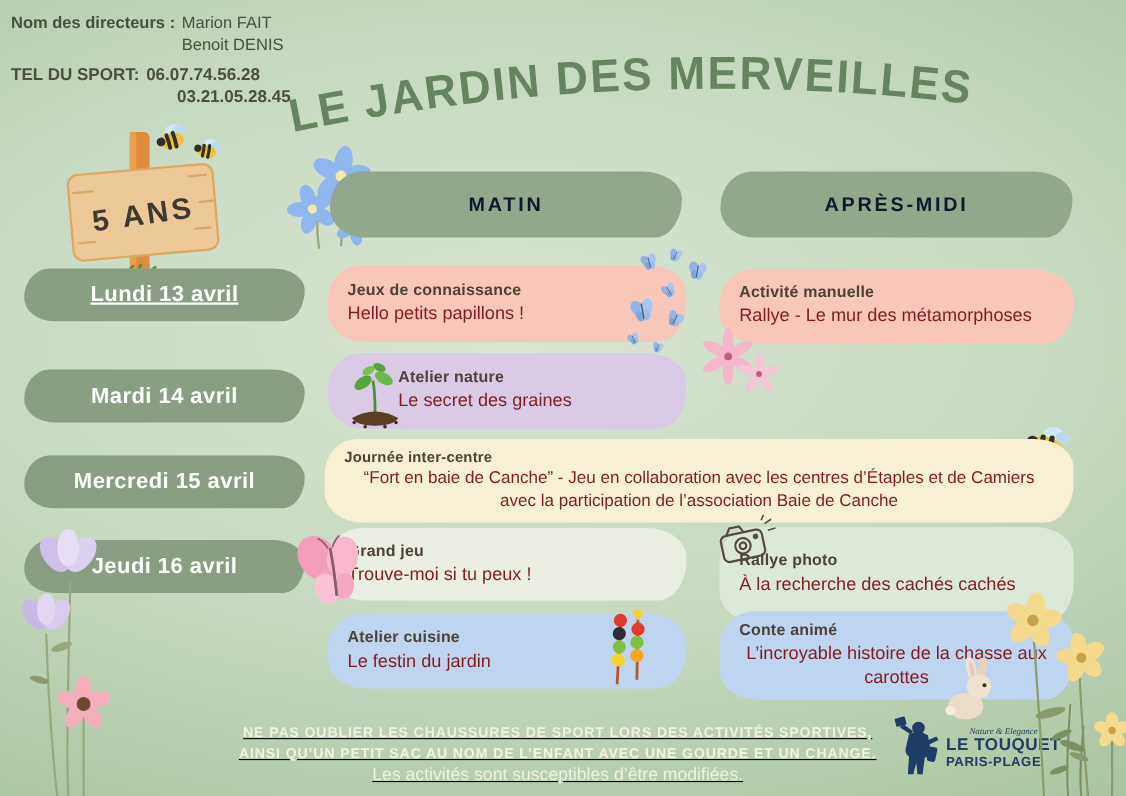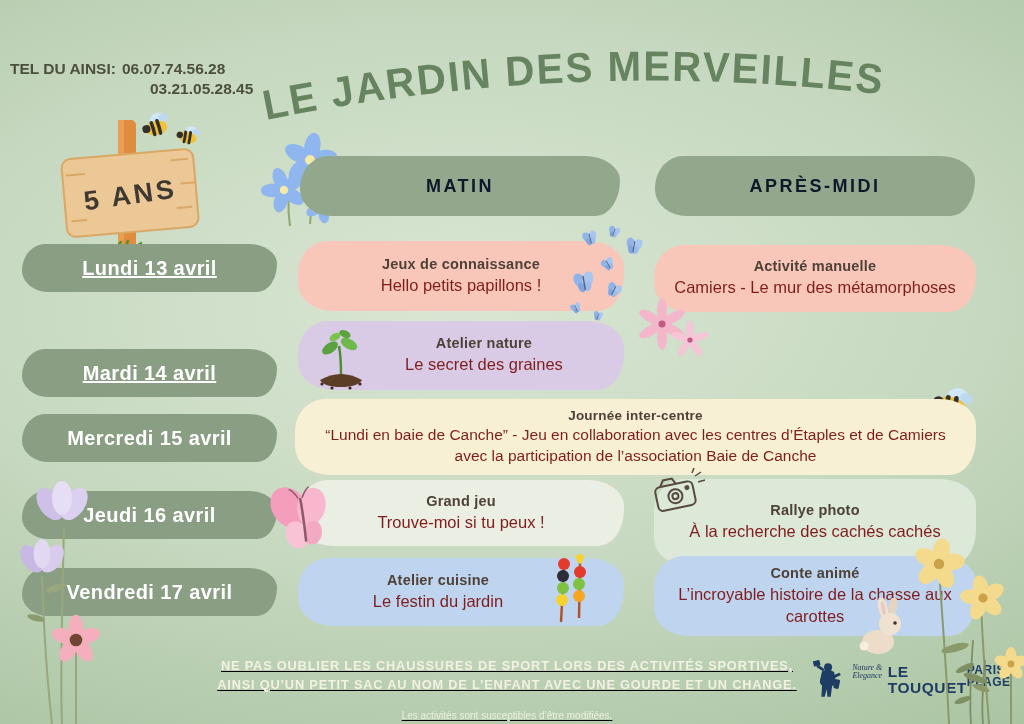--- a/index.html
+++ b/index.html
@@ -25,38 +25,38 @@
     font-size:18px;letter-spacing:2.5px;
     border-radius:30px 38px 26px 34px / 34px 26px 38px 28px;
   }
   .date-pill{
     position:absolute;left:22px;width:255px;height:48px;background:#8a9e84;color:#ffffff;
     display:flex;align-items:center;justify-content:center;font-weight:bold;font-size:20px;
     letter-spacing:.4px;
     border-radius:26px 32px 22px 30px / 30px 22px 32px 24px;
   }
   .pill{
-    position:absolute;display:flex;flex-direction:column;justify-content:center;align-items:center;
+    position:absolute;display:flex;flex-direction:column;justify-content:center;align-items:flex-start;
     text-align:center;padding:4px 18px;box-sizing:border-box;
     border-radius:30px 36px 26px 34px / 32px 26px 36px 28px;
   }
   .pill .t{font-weight:bold;font-size:14.5px;color:#4e4138;letter-spacing:.2px;}
   .pill .d{font-size:16.5px;color:#7f1d1d;margin-top:3px;line-height:1.3;}
   .morning{left:298px;width:326px;}
   .afternoon{left:654px;width:322px;}
   .fullday{left:295px;width:681px;}
   .fullday .t{font-size:13.5px;}
   .fullday .d{font-size:15.5px;margin-top:2px;}
   
   .footer{position:absolute;left:110px;right:120px;top:656px;text-align:center;text-decoration:underline;}
   .footer .b{font-weight:bold;font-size:12.8px;color:#f3f1e3;letter-spacing:.8px;line-height:1.5;}
-  .footer .n{font-size:10px;color:#eef0e2;margin-top:16px;}
+  .footer .n{font-size:16px;color:#eef0e2;margin-top:2px;}
   
   .logo{position:absolute;left:812px;top:650px;display:flex;align-items:center;gap:4px;}
-  .logo .txt{display:flex;flex-direction:row;color:#1e3c64;line-height:1.05;justify-content:space-between;}
+  .logo .txt{display:flex;flex-direction:column;color:#1e3c64;line-height:1.05;justify-content:space-between;}
   .logo .tag{font-family:"Liberation Serif","DejaVu Serif",serif;font-style:italic;font-size:8px;text-align:center;}
   .logo .n1{font-weight:bold;font-size:15.5px;letter-spacing:.5px;}
   .logo .n2{font-weight:bold;font-size:12px;letter-spacing:.5px;}
 </style>
 </head>
 <body>
 
 <div class="canvas">
 
   <svg width="0" height="0" style="position:absolute">
@@ -101,22 +101,29 @@
           <ellipse cx="0" cy="-10" rx="6.5" ry="10" transform="rotate(72)"></ellipse>
           <ellipse cx="0" cy="-10" rx="6.5" ry="10" transform="rotate(144)"></ellipse>
           <ellipse cx="0" cy="-10" rx="6.5" ry="10" transform="rotate(216)"></ellipse>
           <ellipse cx="0" cy="-10" rx="6.5" ry="10" transform="rotate(288)"></ellipse>
         </g>
         <circle r="4" fill="#c9a24a"></circle>
       </g>
     </defs>
   </svg>
 
+  <div class="info directors">
+    <span class="lbl">Nom des directeurs :</span>
+    <div class="names">
+      <div>Marion FAIT</div>
+      <div>Benoit DENIS</div>
+    </div>
+  </div>
   <div class="info phones">
-    <span>TEL DU AINSI:</span>
+    <span>TEL DU SPORT:</span>
     <div class="nums">
       <div>06.07.74.56.28</div>
       <div style="padding-left:28px;">03.21.05.28.45</div>
     </div>
   </div>
 
   <svg class="title-svg" width="644" height="92" viewBox="0 0 644 92">
     <path id="arc" d="M 8 80 Q 322 16 636 56" fill="none"></path>
     <text font-size="42" font-weight="bold" fill="#66845f" letter-spacing="2" font-family="Liberation Sans, DejaVu Sans, sans-serif">
       <textPath href="#arc" textLength="620" lengthAdjust="spacingAndGlyphs">LE JARDIN DES MERVEILLES</textPath>
@@ -145,32 +152,31 @@
     <use href="#flax" transform="translate(62,32) scale(1.25) rotate(10)"></use>
     <use href="#flax" transform="translate(36,62) scale(1.05) rotate(-20)"></use>
     <use href="#flax" transform="translate(74,78) scale(0.8) rotate(25)"></use>
     <ellipse cx="88" cy="36" rx="4" ry="7" fill="#9cbcec" transform="rotate(20 88 36)"></ellipse>
   </svg>
 
   <div class="hpill" style="left:300px;width:320px;">MATIN</div>
   <div class="hpill" style="left:655px;width:320px;">APRÈS-MIDI</div>
 
   <div class="date-pill" style="top:244px;text-decoration:underline;">Lundi 13 avril</div>
-  <div class="date-pill" style="top:349px;text-decoration:underline;">Mardi 14 avril</div>
+  <div class="date-pill" style="top:336px;">Mardi 14 avril</div>
   <div class="date-pill" style="top:414px;">Mercredi 15 avril</div>
   <div class="date-pill" style="top:491px;">Jeudi 16 avril</div>
-  <div class="date-pill" style="top:568px;">Vendredi 17 avril</div>
 
   <div class="pill morning" style="top: 241px; height: 70px; background: rgb(249, 199, 186);">
     <div class="t">Jeux de connaissance</div>
     <div class="d">Hello petits papillons !</div>
   </div>
   <div class="pill afternoon" style="top: 245px; height: 67px; background: rgb(249, 199, 186);">
     <div class="t">Activité manuelle</div>
-    <div class="d">Camiers - Le mur des métamorphoses</div>
+    <div class="d">Rallye - Le mur des métamorphoses</div>
   </div>
 
   <svg class="dec" style="left:556px;top:220px" width="112" height="108" viewBox="0 0 112 108">
     <use href="#bfly" transform="translate(34,18) scale(0.7) rotate(-15)"></use>
     <use href="#bfly" transform="translate(58,12) scale(0.55) rotate(20)"></use>
     <use href="#bfly" transform="translate(78,26) scale(0.8) rotate(10)"></use>
     <use href="#bfly" transform="translate(52,44) scale(0.6) rotate(-30)"></use>
     <use href="#bfly" transform="translate(28,62) scale(1.0) rotate(-10)"></use>
     <use href="#bfly" transform="translate(58,70) scale(0.7) rotate(25)"></use>
     <use href="#bfly" transform="translate(20,88) scale(0.5) rotate(-25)"></use>
@@ -218,21 +224,21 @@
       <circle r="3.5" fill="#c05a82"></circle>
     </g>
   </svg>
 
   <svg class="dec" style="left:918px;top:378px" width="68" height="48" viewBox="0 0 68 48">
     <use href="#bee" transform="translate(34,26) rotate(16) scale(1.35)"></use>
   </svg>
 
   <div class="pill fullday" style="top: 399px; height: 76px; background: rgb(248, 240, 213);">
     <div class="t">Journée inter-centre</div>
-    <div class="d">“Lundi en baie de Canche” - Jeu en collaboration avec les centres d’Étaples et de Camiers avec la participation de l’association Baie de Canche</div>
+    <div class="d">“Fort en baie de Canche” - Jeu en collaboration avec les centres d’Étaples et de Camiers avec la participation de l’association Baie de Canche</div>
   </div>
 
   <div class="pill morning" style="top: 480px; height: 66px; background: rgb(234, 238, 227);">
     <div class="t">Grand jeu</div>
     <div class="d">Trouve-moi si tu peux !</div>
   </div>
   <div class="pill afternoon" style="top: 479px; height: 87px; background: rgb(220, 232, 216);">
     <div class="t">Rallye photo</div>
     <div class="d">À la recherche des cachés cachés</div>
   </div>

